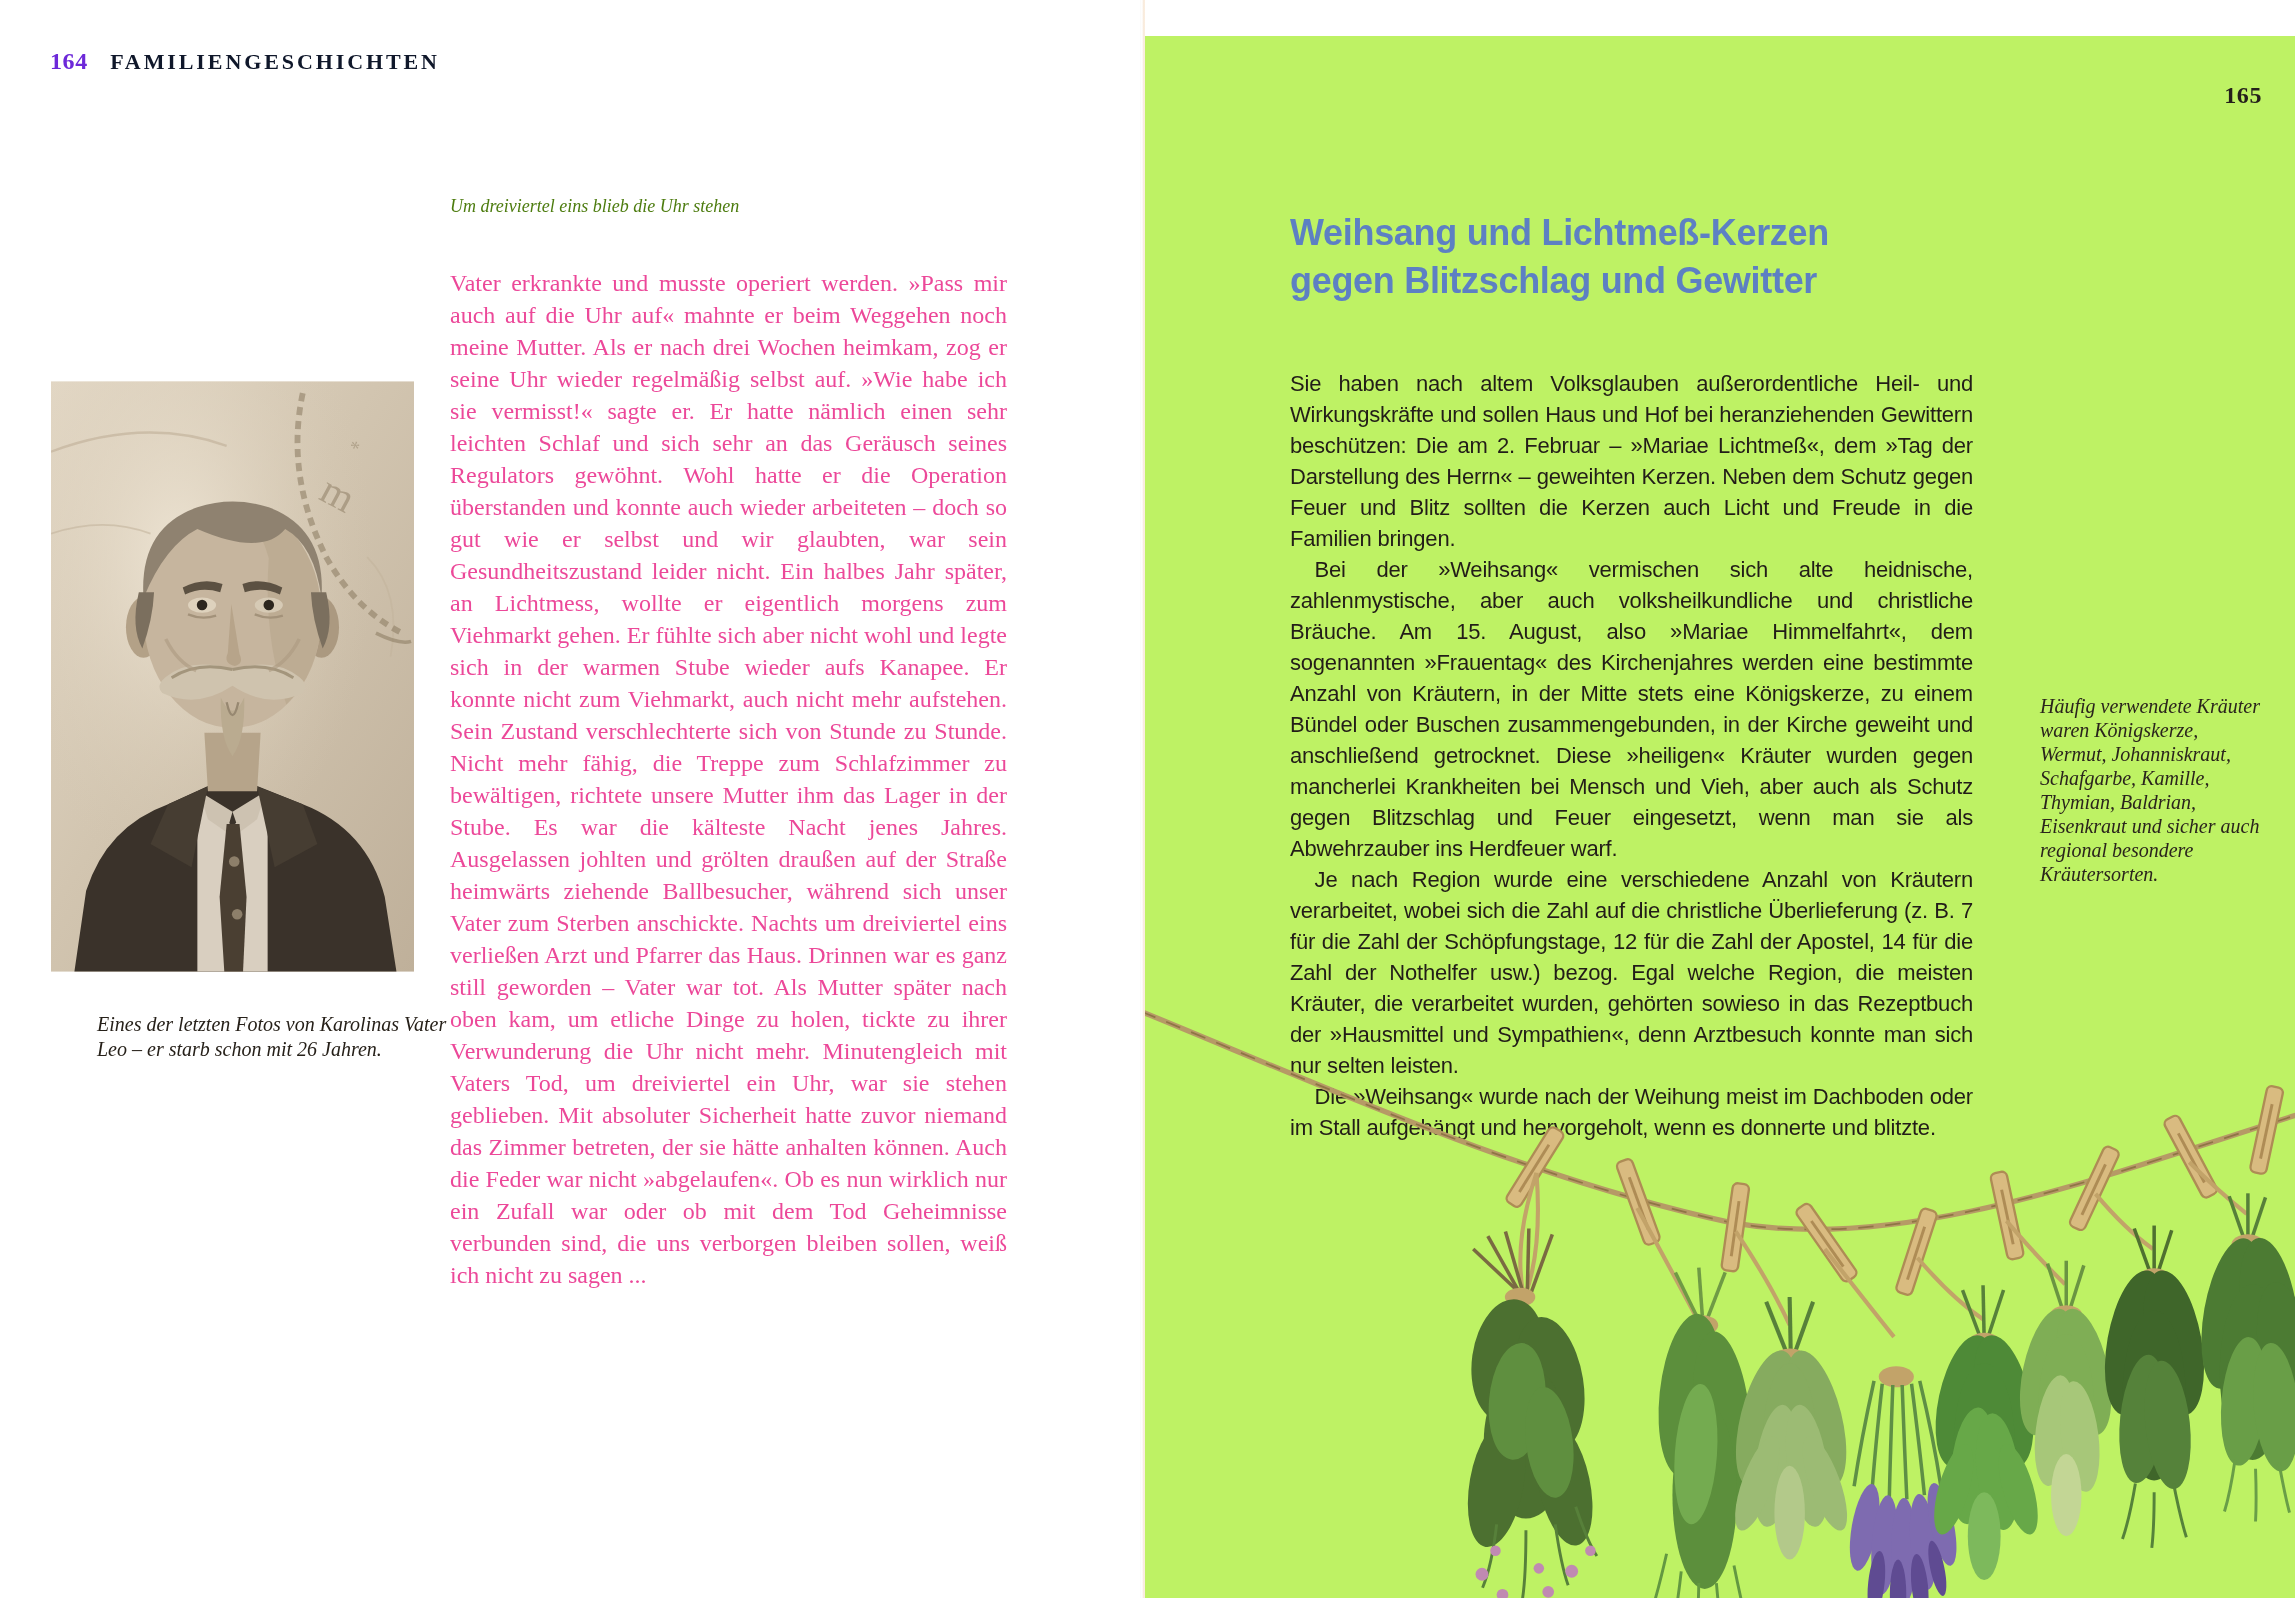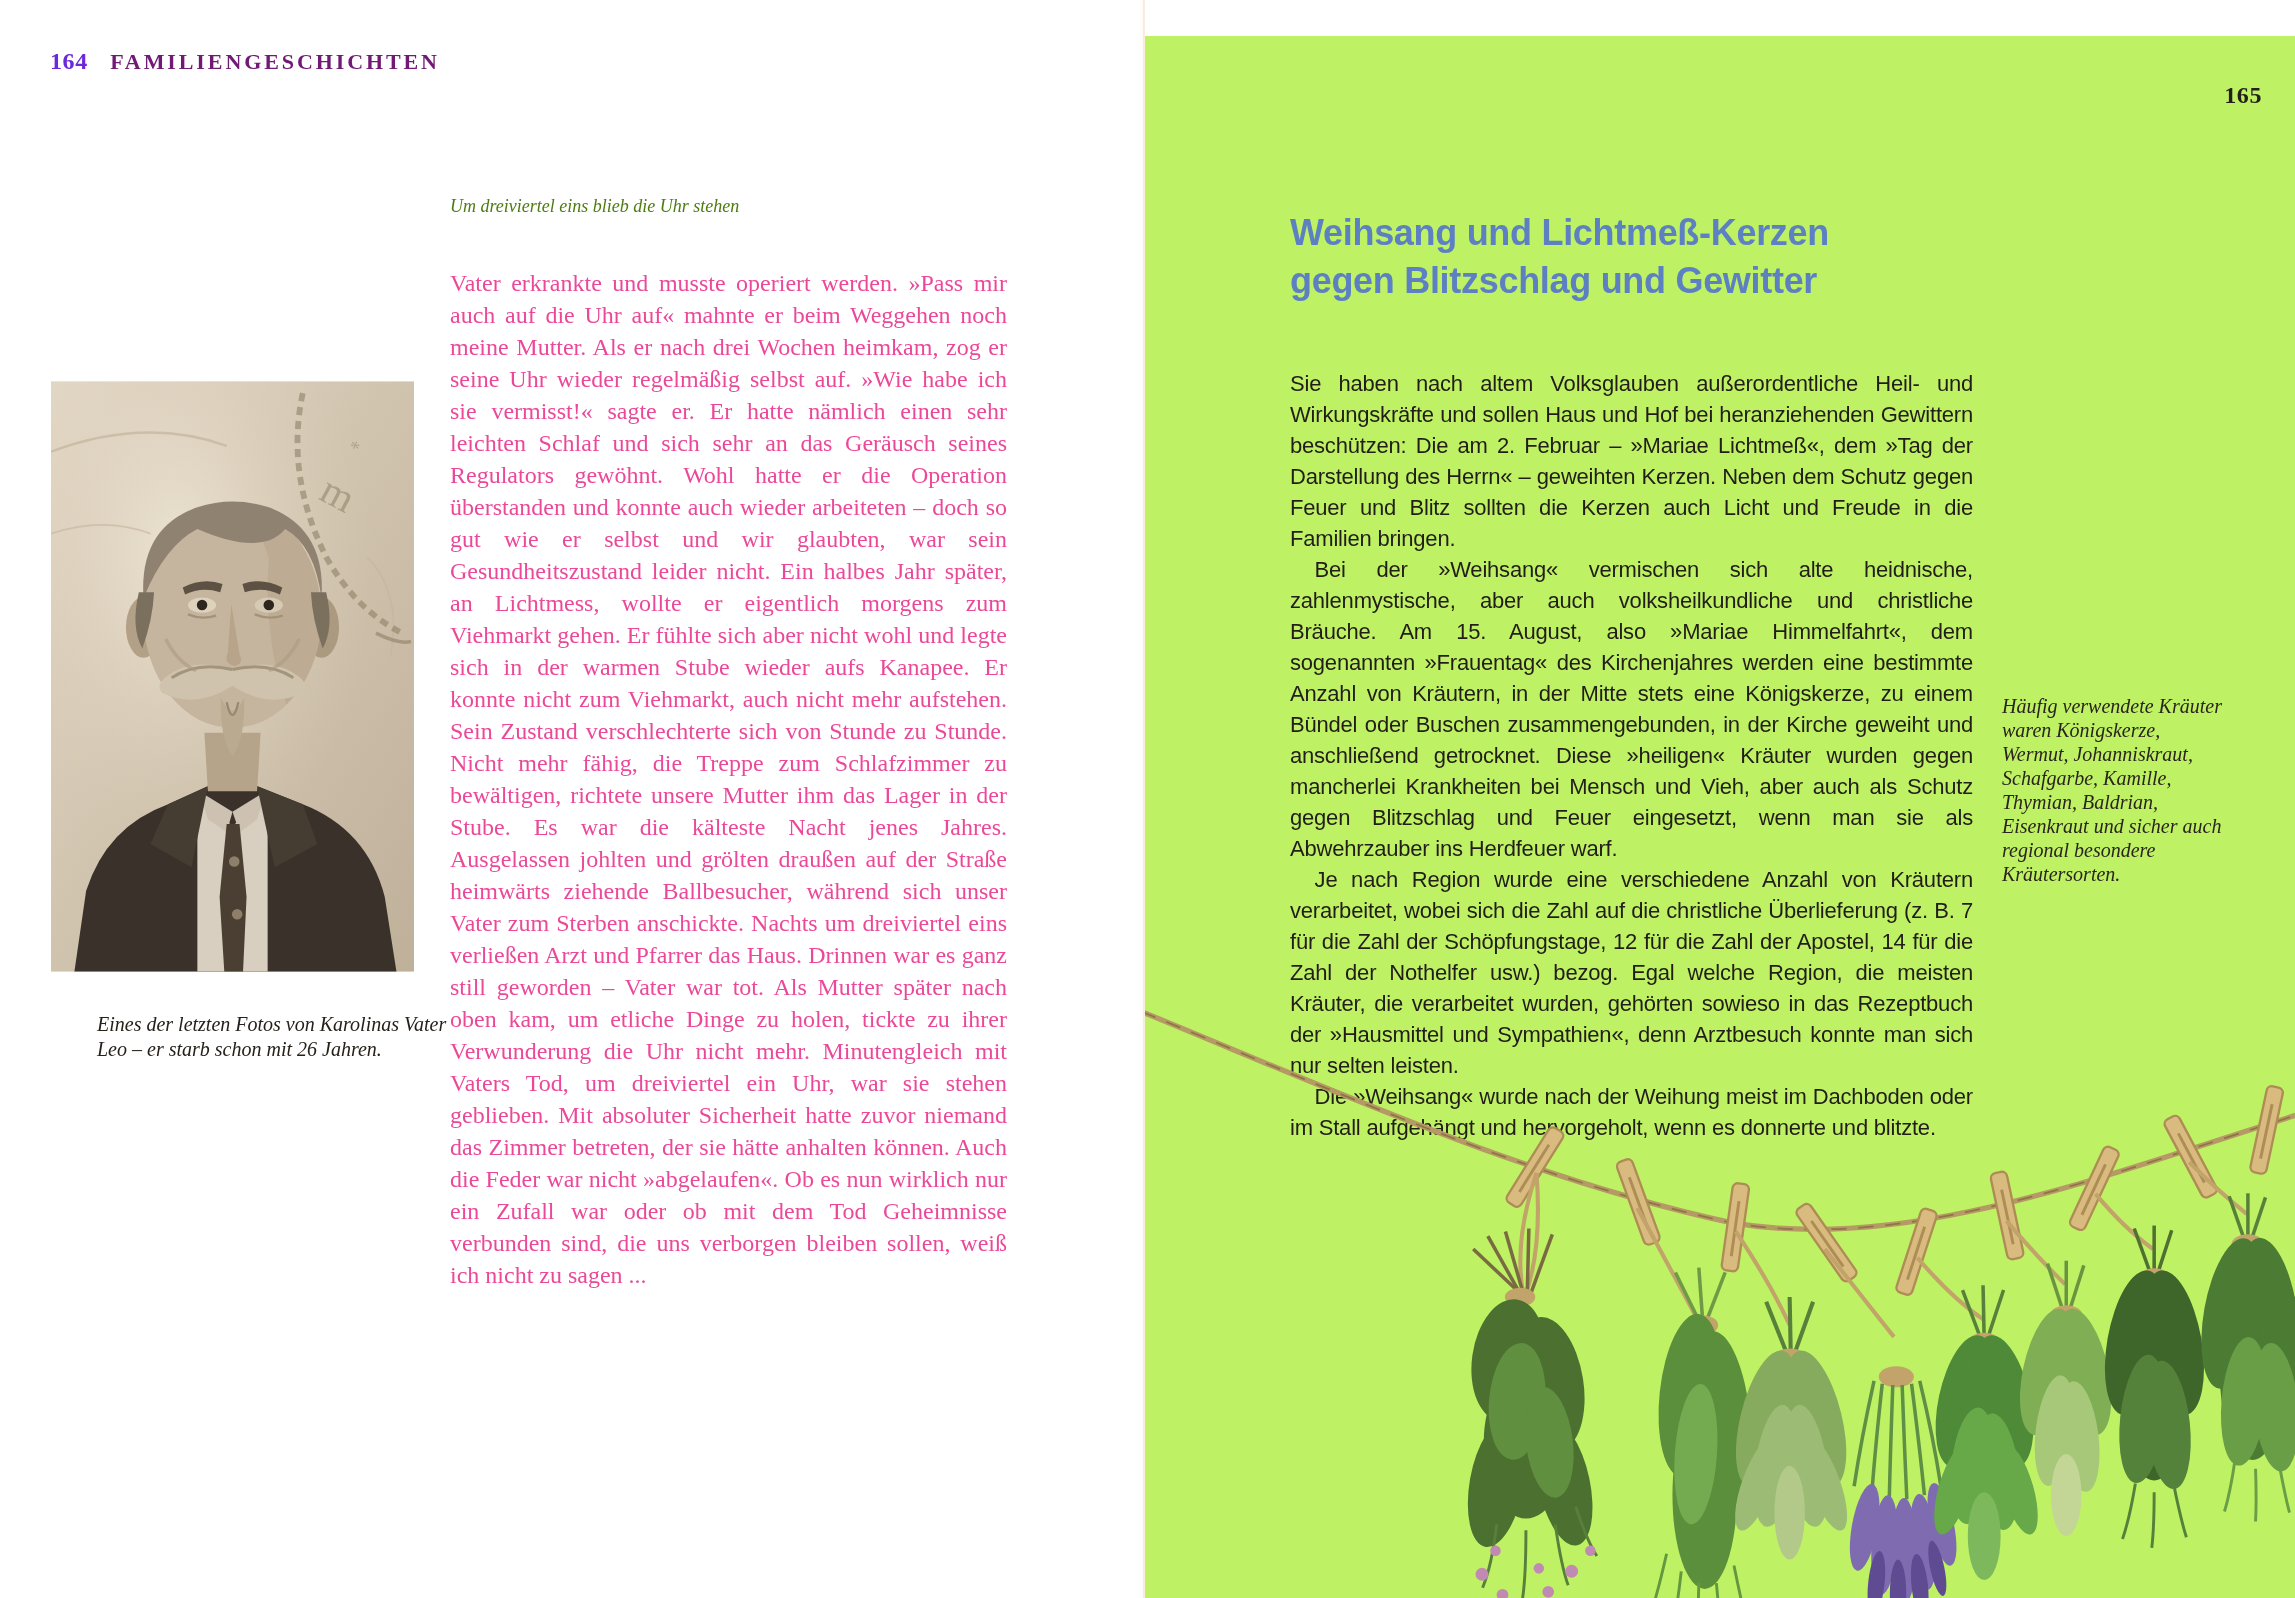--- a/index.html
+++ b/index.html
@@ -18,21 +18,21 @@
   }
 
   
   .running-head{position:absolute;left:50px;top:48px;white-space:nowrap;}
   .folio-left{
     display:inline-block;font-size:24px;font-weight:bold;color:#6d28d9;
     letter-spacing:0.6px;
   }
   .section-label{
     display:inline-block;margin-left:20px;font-size:22px;font-weight:bold;
-    color:#701a75;letter-spacing:2.9px;
+    color:#0f172a;letter-spacing:2.9px;
   }
   .photo-frame{
     position:absolute;left:51px;top:381px;width:363px;height:591px;
     overflow:hidden;
   }
   .photo-caption{
     position:absolute;left:97px;top:1012px;width:352px;
     font-style:italic;font-size:20px;line-height:24.6px;color:#262019;
   }
   .story-col{position:absolute;left:450px;top:192px;width:557px;}
@@ -58,21 +58,21 @@
   }
   .chapter-body{
     position:absolute;left:145px;top:332px;width:683px;
     font-family:"Liberation Sans", sans-serif;
     font-size:22px;line-height:31px;color:#221d18;
     text-align:justify;letter-spacing:-0.2px;
   }
   .chapter-body p{margin:0;}
   .chapter-body p.indent{text-indent:24.6px;}
   .margin-note{
-    position:absolute;left:857px;top:658px;width:229px;
+    position:absolute;left:895px;top:658px;width:229px;
     font-style:italic;font-size:20px;line-height:24px;color:#2a241c;
   }
   .herbs-art{position:absolute;left:0;top:961px;width:1151px;height:637px;}
   .herbs-art svg{display:block;}
   .photo-frame svg{display:block;}
 </style>
 </head>
 <body>
 
 <div class="page page-left">

